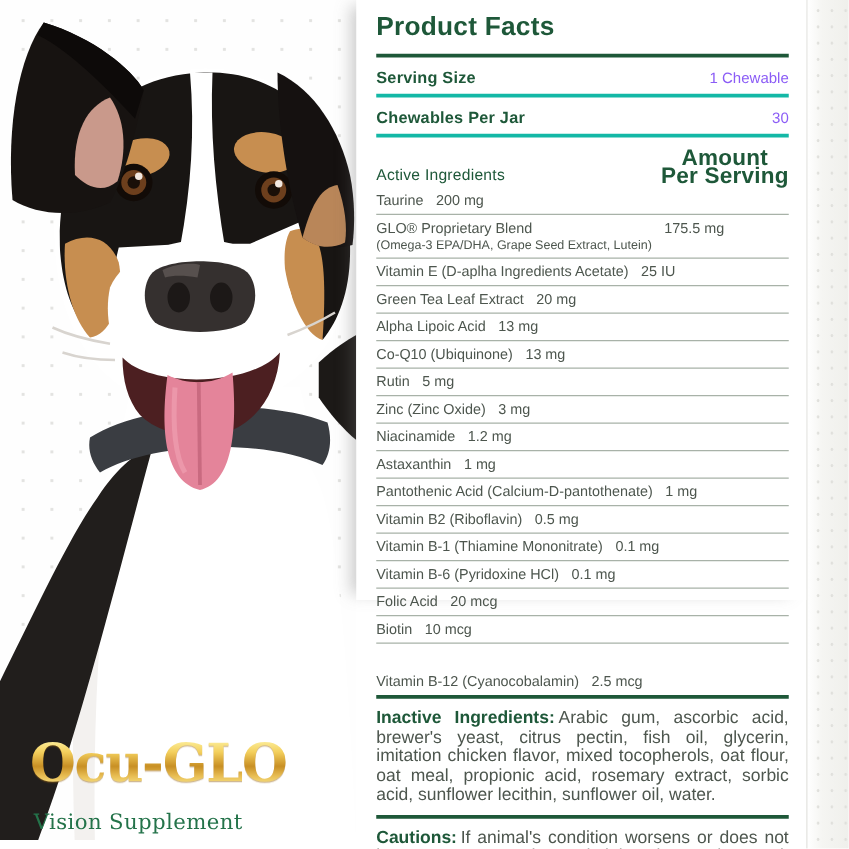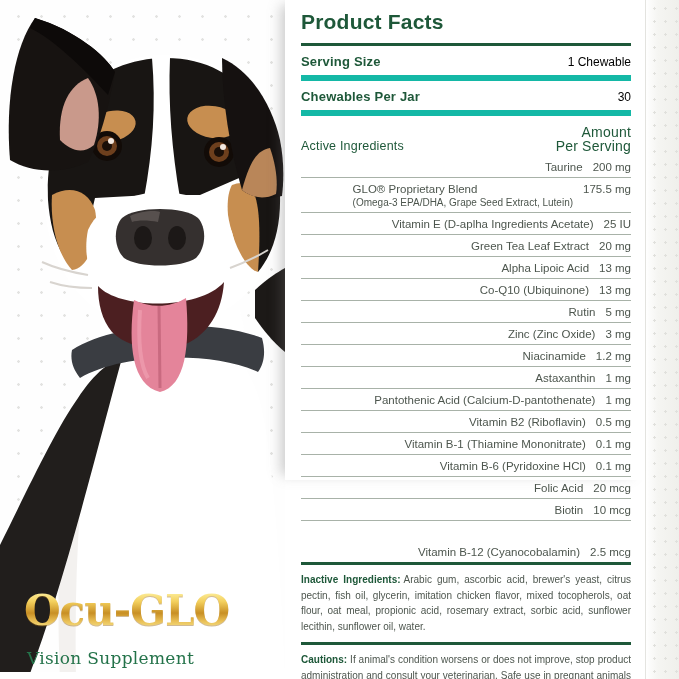--- a/index.html
+++ b/index.html
@@ -29,33 +29,33 @@
   }
   
   .panel{
     position:relative;width:360px;height:480px;flex:none;background:#fff;z-index:2;
     box-shadow:-9px 0 12px -5px rgba(110,110,110,.35);
     padding:6px 14px 0 16px;box-sizing:border-box;
   }
   .p-title{font-size:21px;font-weight:bold;color:#1e5839;margin:4px 0 9px 0;letter-spacing:.2px;}
   .rule-thick{height:3px;background:#1e5839;border:none;margin:0;}
   .serving-row{display:flex;justify-content:space-between;align-items:baseline;
-    padding:8px 0 6px 0;border-bottom:6px solid #14b8a6;}
+    padding:8px 0 6px 0;border-bottom:3px solid #14b8a6;}
   .s-label{font-weight:bold;font-size:13px;color:#1e5839;letter-spacing:.2px;}
-  .s-value{font-size:12px;color:#000000;}
+  .s-value{font-size:12px;color:#8b5cf6;}
   .header-row{display:flex;justify-content:space-between;align-items:flex-end;padding:9px 0 3px 0;}
   .h-label{font-weight:normal;font-size:12.5px;color:#1e5839;letter-spacing:.2px;}
-  .h-amount{font-weight:normal;font-size:14px;color:#1e5839;text-align:right;line-height:14px;letter-spacing:.2px;}
-  .ing-row{display:flex;justify-content:flex-end;align-items:flex-start;
+  .h-amount{font-weight:bold;font-size:18px;color:#1e5839;text-align:center;line-height:14px;letter-spacing:.2px;}
+  .ing-row{display:flex;justify-content:flex-start;align-items:flex-start;
     padding:5px 0 4px 0;border-bottom:1px solid #a8b2a8;}
   .ing-row:last-child{border-bottom:none;margin-top:20px;}
   .ing-name{font-size:11.5px;color:#4d564e;}
   .ing-sub{font-size:10px;color:#4d564e;margin-top:2px;}
   .ing-amount{font-size:11.5px;color:#4d564e;white-space:nowrap;margin-left:10px;}
-  .para{font-size:10px;line-height:15.5px;color:#4d564e;text-align:justify;margin:7px 0 8px 0;}
+  .para{font-size:14px;line-height:15.5px;color:#4d564e;text-align:justify;margin:7px 0 8px 0;}
   .para-label{font-weight:bold;color:#1e5839;padding-right:3px;}
   
   .edge-strip{
     position:relative;width:34px;height:679px;flex:none;
     background:linear-gradient(90deg,#ffffff 0%,#f5f5f2 35%,#efefeb 100%);
     border-left:1px solid #e4e4e0;
     background-image:radial-gradient(circle,#e0e0dc 1px,transparent 1.3px),
       linear-gradient(90deg,#ffffff 0%,#f5f5f2 35%,#efefeb 100%);
     background-size:11px 13px,100% 100%;background-position:3px 2px,0 0;
   }

